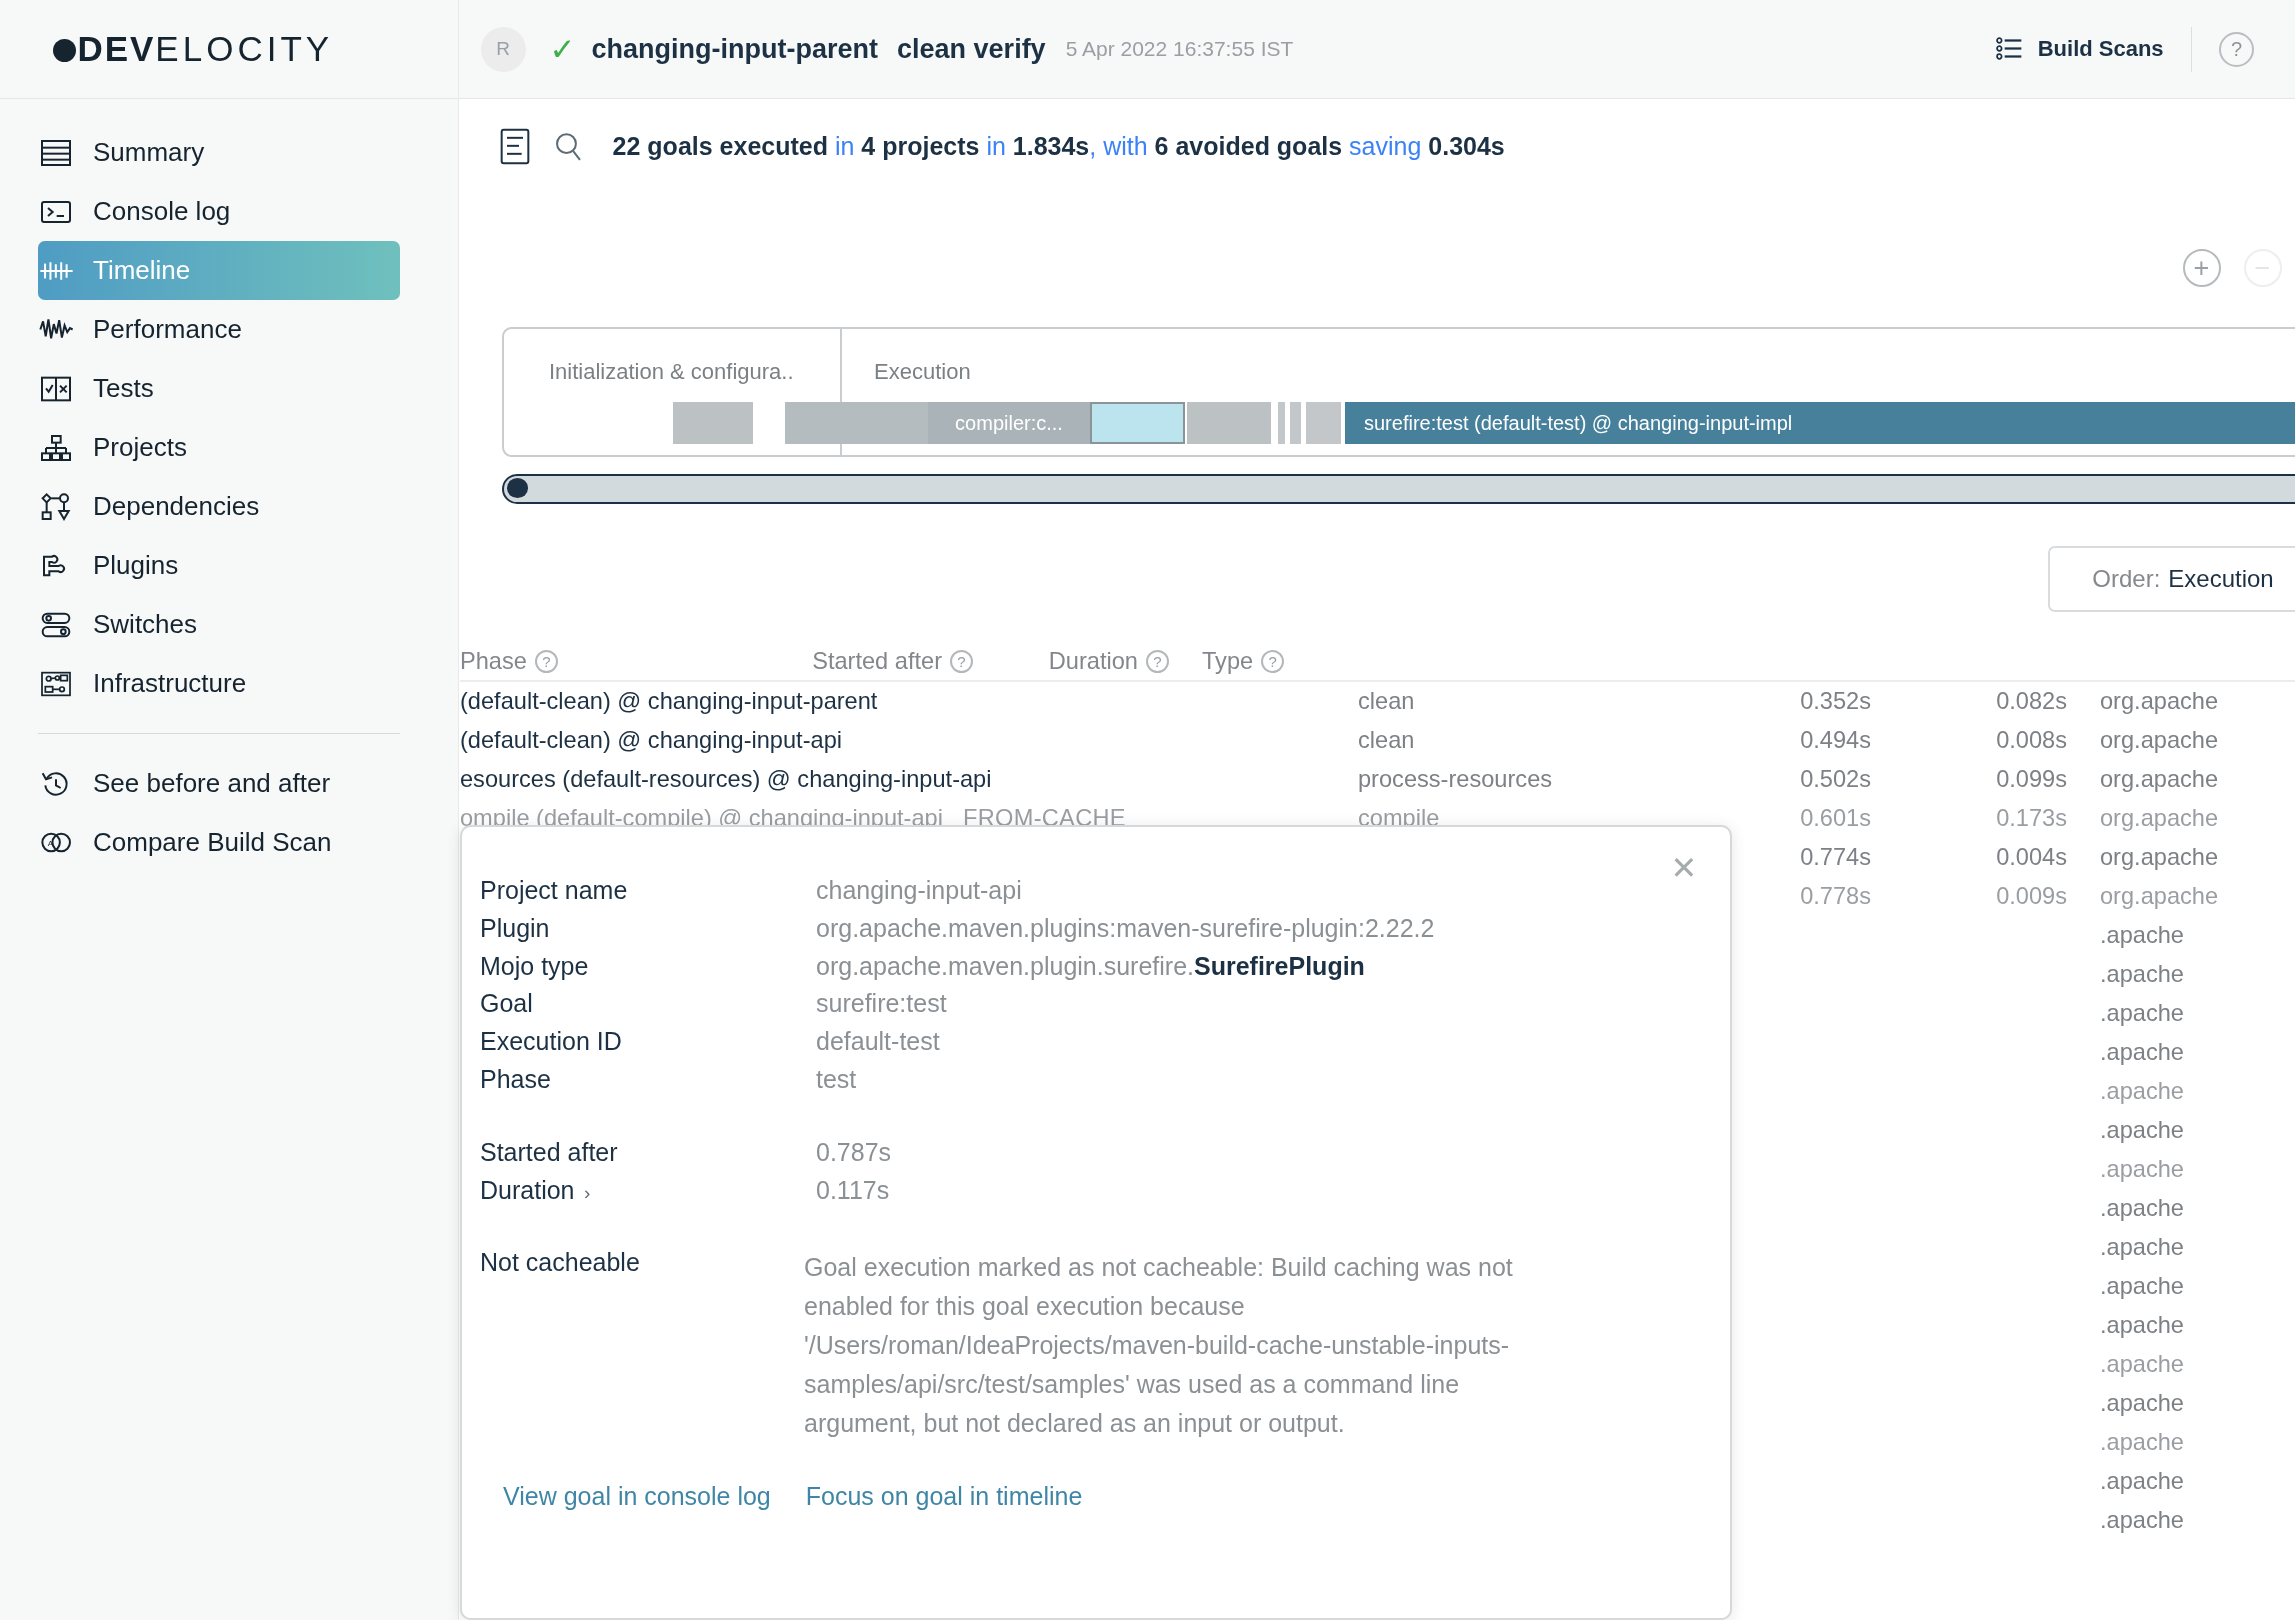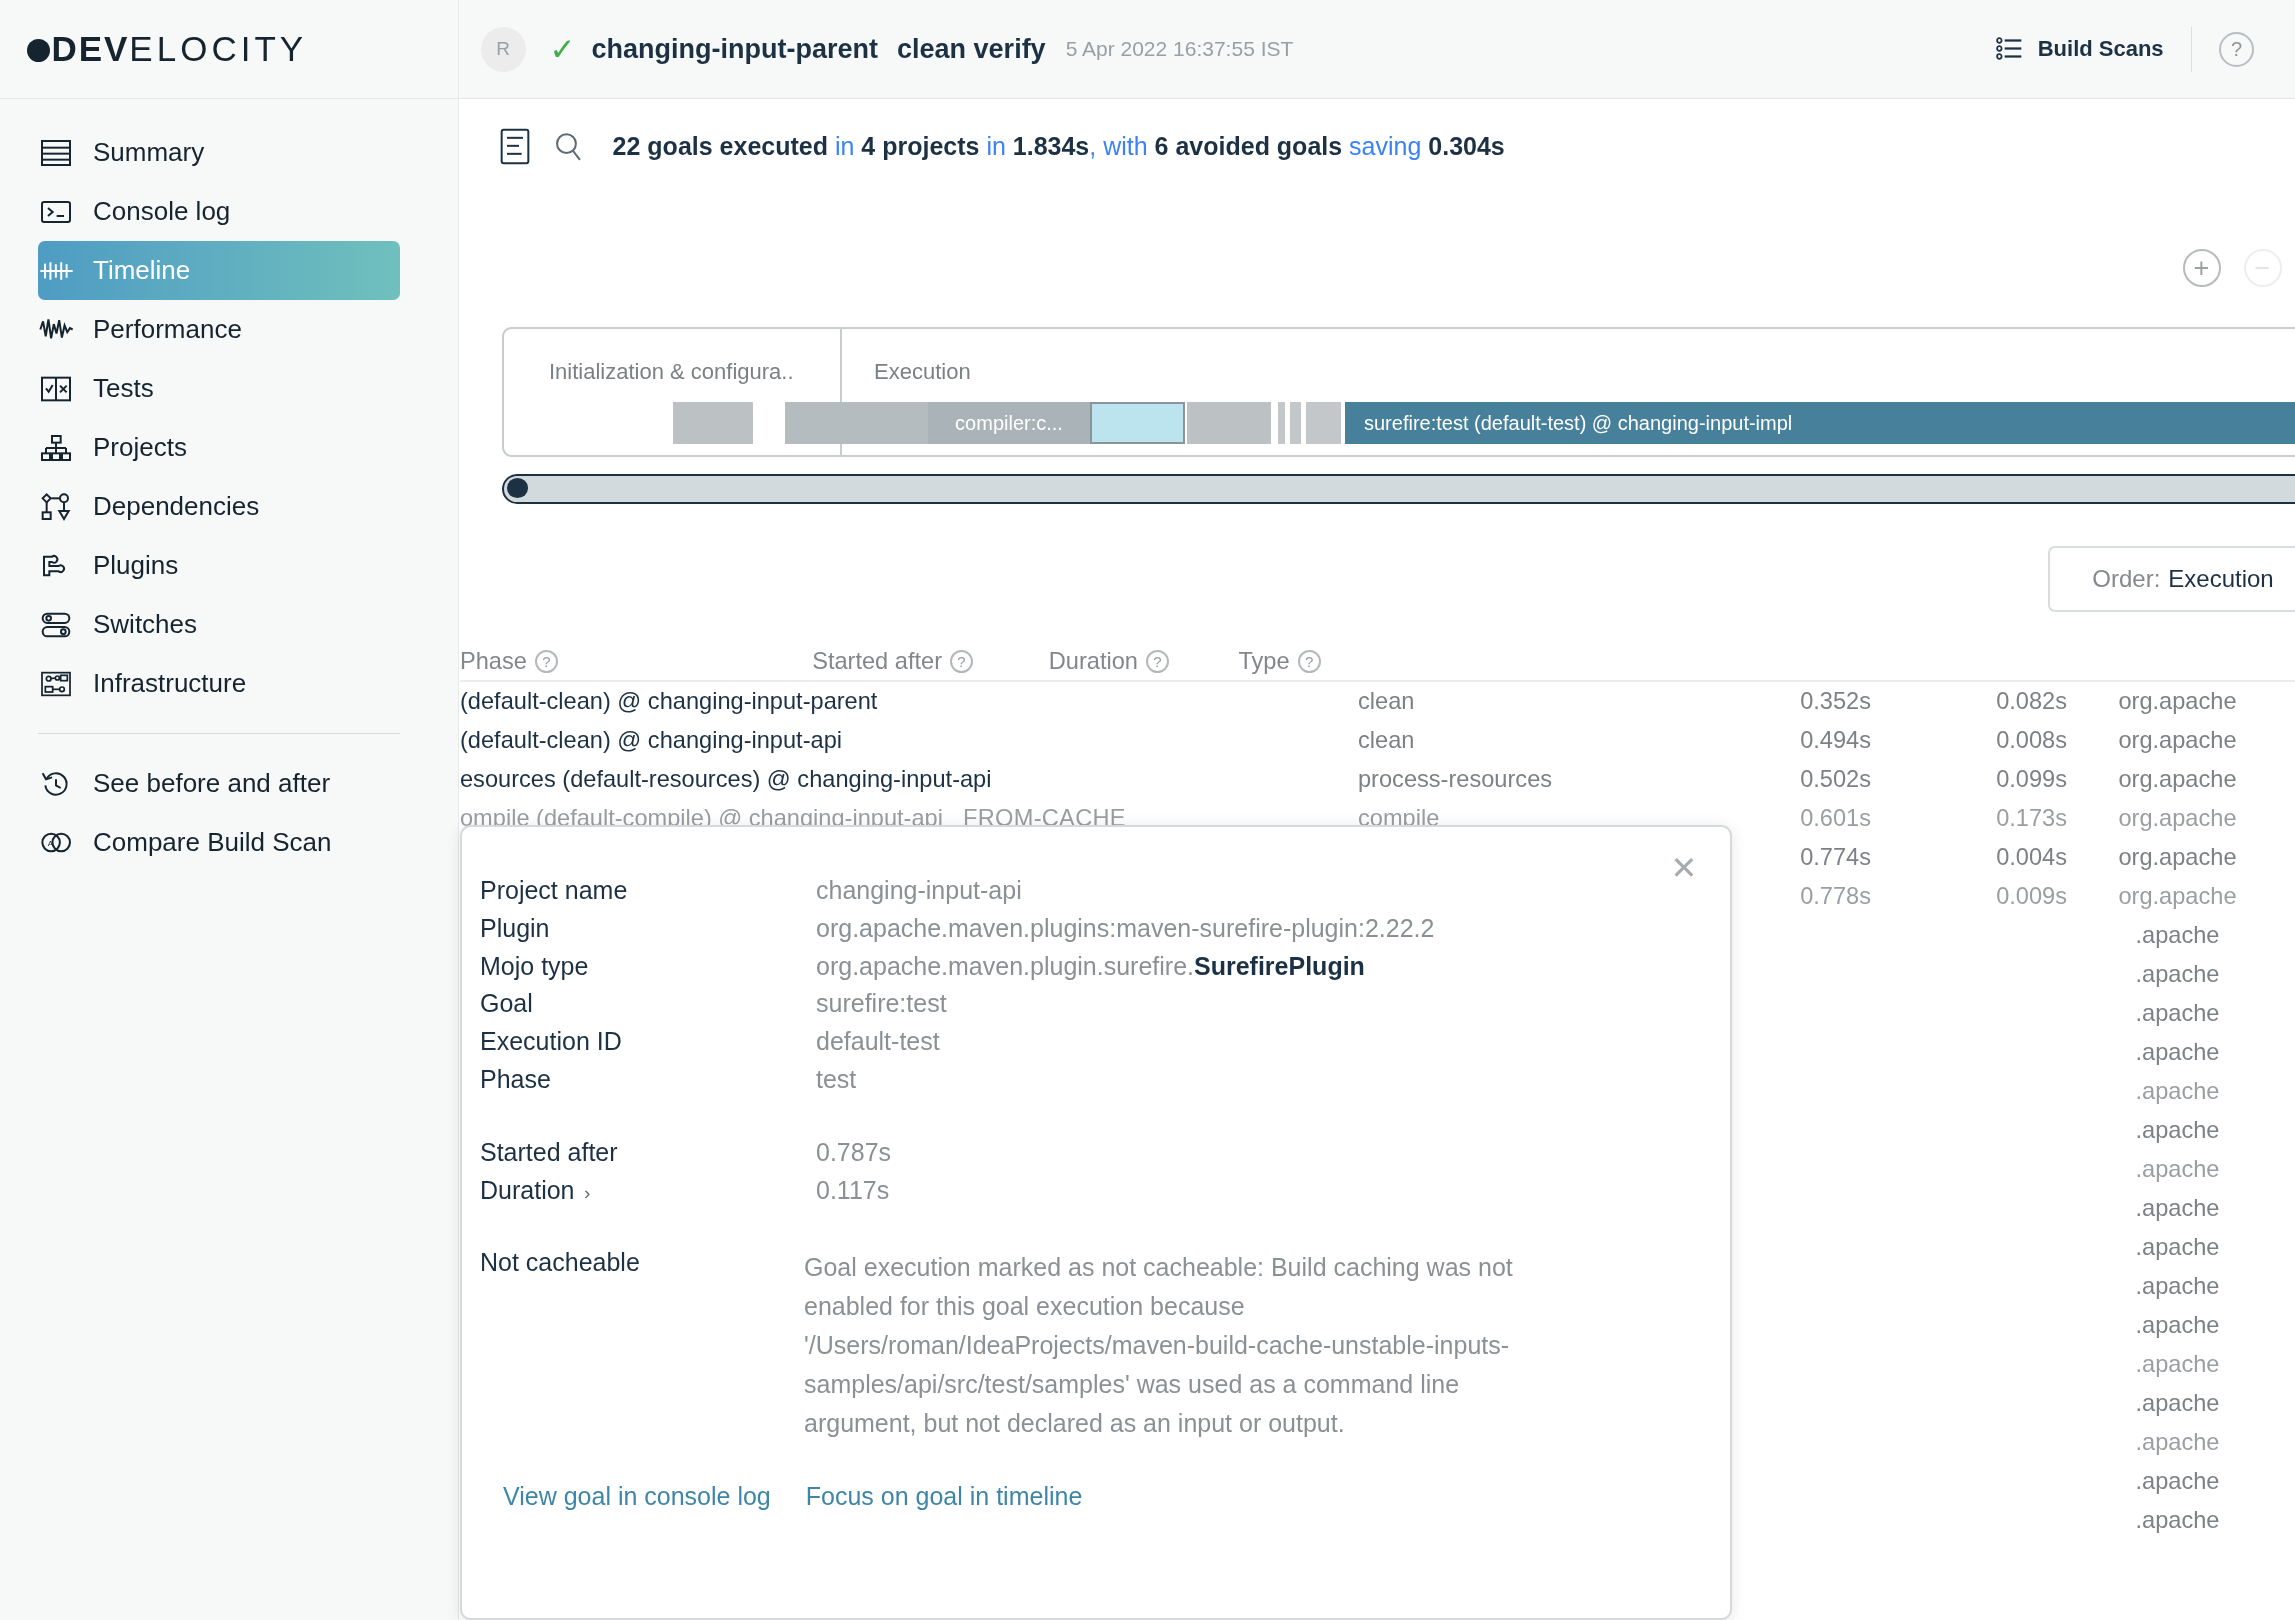--- a/index.html
+++ b/index.html
@@ -13,21 +13,21 @@
 
   
   #topbar {
     position: absolute; left: 0; top: 0; width: 2295px; height: 99px;
     background: #f7f8f8;
     border-bottom: 1.4px solid #e4e6e7;
     display: flex; align-items: center;
   }
   #logo-wrap {
     width: 459px; height: 99px; display: flex; align-items: center;
-    padding-left: 27px;
+    padding-left: 53px;
     border-right: 1.4px solid #e8eaea;
   }
   .logo-text {
     font-size: 35px; font-weight: 700; letter-spacing: 2px;
     color: #16242f; display: flex; align-items: center;
   }
   .logo-d { font-weight: 800; }
   .logo-rest { font-weight: 400; letter-spacing: 4px; }
   .logo-mark {
     width: 23px; height: 23px; border-radius: 50%;
@@ -150,21 +150,21 @@
   .th { font-size: 23.6px; color: #83878b; display: flex; align-items: center; }
   .th .q {
     width: 23px; height: 23px; border-radius: 50%; border: 2px solid #b4b8bb;
     color: #9a9ea1; font-size: 15px; margin-left: 8px;
     display: inline-flex; align-items: center; justify-content: center;
   }
   .col-goal  { width: 898px; padding-left: 0px; overflow: hidden; }
   .col-phase { width: 290px; }
   .col-start { width: 223px; justify-content: flex-end; }
   .col-dur   { width: 196px; justify-content: flex-end; }
-  .col-type  { width: 216px; padding-left: 5px; justify-content: center; }
+  .col-type  { width: 216px; padding-left: 33px; }
 
   .trow {
     display: flex; align-items: center; height: 39px;
     font-size: 23.6px; color: #1d3144; white-space: nowrap;
   }
   .trow.muted, .trow.muted .cell { color: #9a9ea2; }
   .cell { display: flex; align-items: center; }
   .cell.num { justify-content: flex-end; color: #7d8185; }
   .cell.ph { color: #7d8185; text-align: right; }
   .cell.ty { color: #7d8185; }

